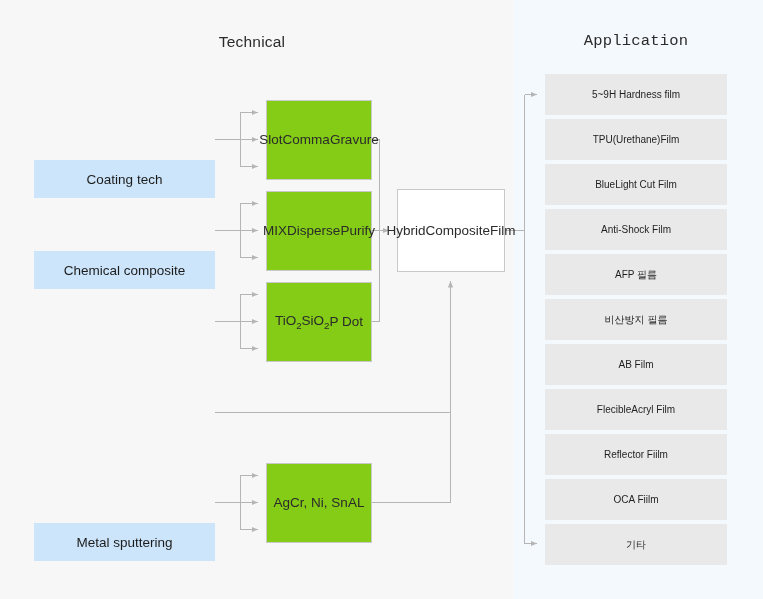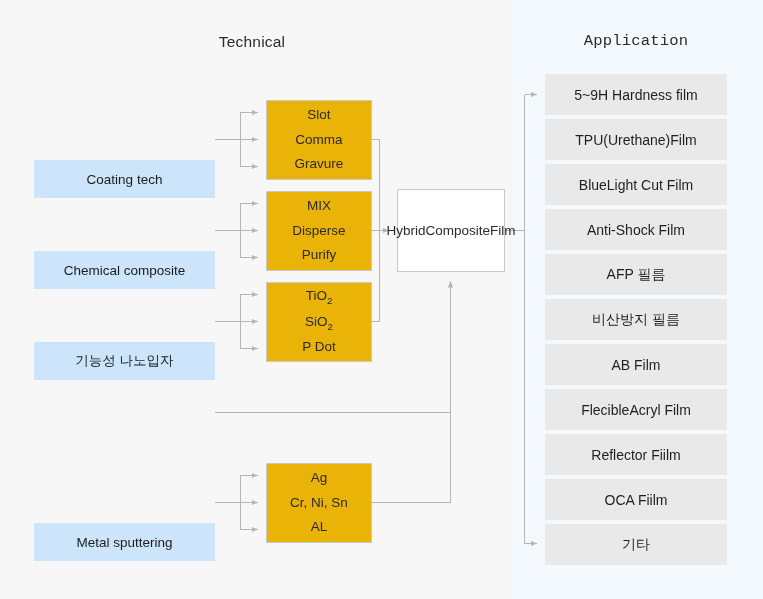--- a/index.html
+++ b/index.html
@@ -51,25 +51,24 @@
     font-size: 13.5px;
     color: #1c1c1c;
     box-sizing: border-box;
     margin-top: 40px;
   }
   
   .tech-box {
     position: absolute;
     left: 266px;
     width: 106px;
-    background: #eab308;
+    background: #84cc16;
     border: 1px solid #c9c9c9;
     box-sizing: border-box;
     display: flex;
-    flex-direction: column;
     align-items: center;
     justify-content: center;
     font-size: 13.5px;
     color: #2b2b2b;
     line-height: 1.85;
     text-align: center;
   }
   .tech-box .ln { white-space: nowrap; }
 
   
@@ -94,21 +93,21 @@
   
   .app-box {
     position: absolute;
     left: 545px;
     width: 182px;
     height: 41px;
     background: #e9e9e9;
     display: flex;
     align-items: center;
     justify-content: center;
-    font-size: 14px;
+    font-size: 10px;
     color: #1f1f1f;
     box-sizing: border-box;
     white-space: nowrap;
   }
 
   
   #wires {
     position: absolute;
     left: 0; top: 0;
     width: 763px; height: 599px;
@@ -178,23 +177,20 @@
 
   <div class="col-title" id="title-technical">Technical</div>
   <div class="col-title" id="title-application">Application</div>
 
   <div class="src-box" style="top:120px">
     <span>Coating tech</span>
   </div>
   <div class="src-box" style="top:211px">
     <span>Chemical composite</span>
   </div>
-  <div class="src-box" style="top:302px">
-    <span>기능성 나노입자</span>
-  </div>
   <div class="src-box" style="top:483px">
     <span>Metal sputtering</span>
   </div>
 
   <div class="tech-box" style="top:100px;height:80px">
     <span class="ln">Slot</span>
     <span class="ln">Comma</span>
     <span class="ln">Gravure</span>
   </div>
 

